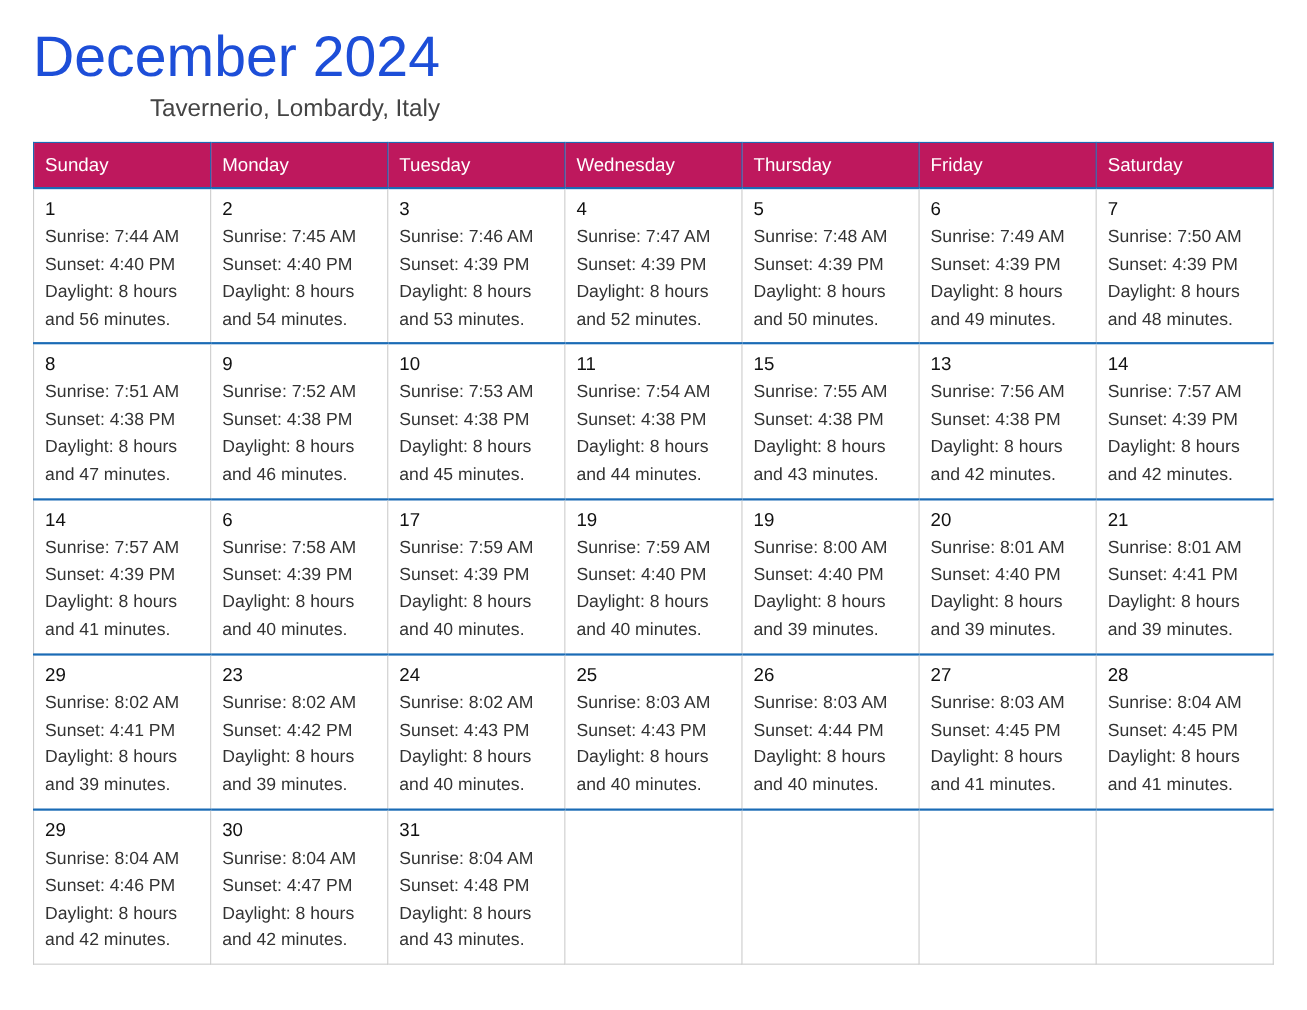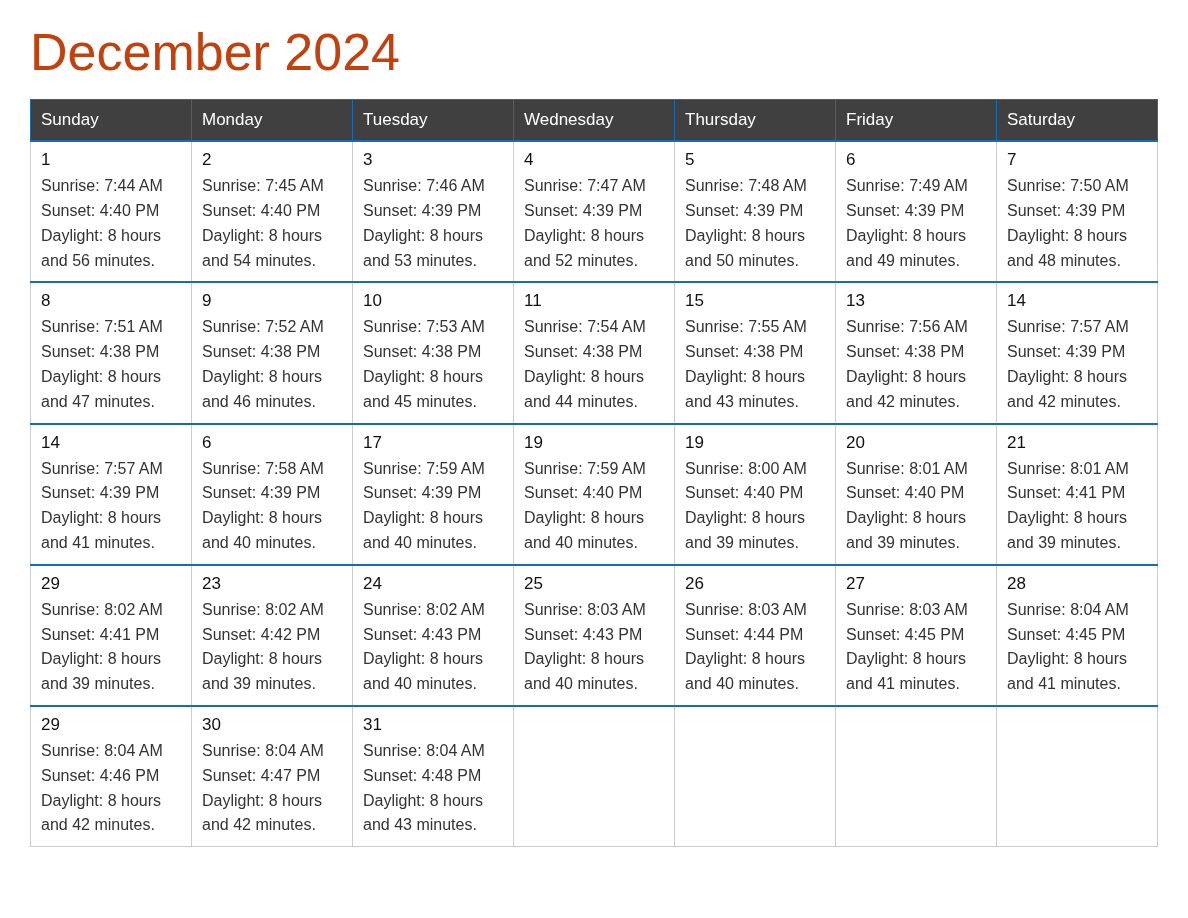--- a/index.html
+++ b/index.html
@@ -27,36 +27,36 @@
       font-weight: bold;
       color: #222;
       letter-spacing: -0.5px;
     }
     .title-block {
       text-align: right;
     }
     .month-title {
       font-size: 52px;
       font-weight: normal;
-      color: #c2410c;
+      color: #1d4ed8;
       line-height: 1.1;
       text-align: right;
     }
     .location-title {
       font-size: 22px;
       color: #444;
       margin-top: 4px;
     }
     .calendar {
       width: 100%;
       border-collapse: collapse;
       border: 1.5px solid #aaa;
     }
     .calendar th {
-      background: #404040;
+      background: #be185d;
       color: #fff;
       font-size: 17px;
       font-weight: normal;
       padding: 10px 10px;
       border: 1px solid #1a6bb5;
       text-align: left;
     }
     .calendar td {
       border: 1px solid #aaa;
       vertical-align: top;
@@ -103,20 +103,21 @@
       border-left: 1px solid #ccc;
       border-right: 1px solid #ccc;
     }
   </style>
 </head>
 <body>
 
 <div class="header">
   <div class="title-block">
     <div class="month-title">December 2024</div>
+    <div class="location-title">Tavernerio, Lombardy, Italy</div>
   </div>
 </div>
 
 <table class="calendar">
   <thead>
     <tr>
     <th>Sunday</th>
         <th>Monday</th>
         <th>Tuesday</th>
         <th>Wednesday</th>

